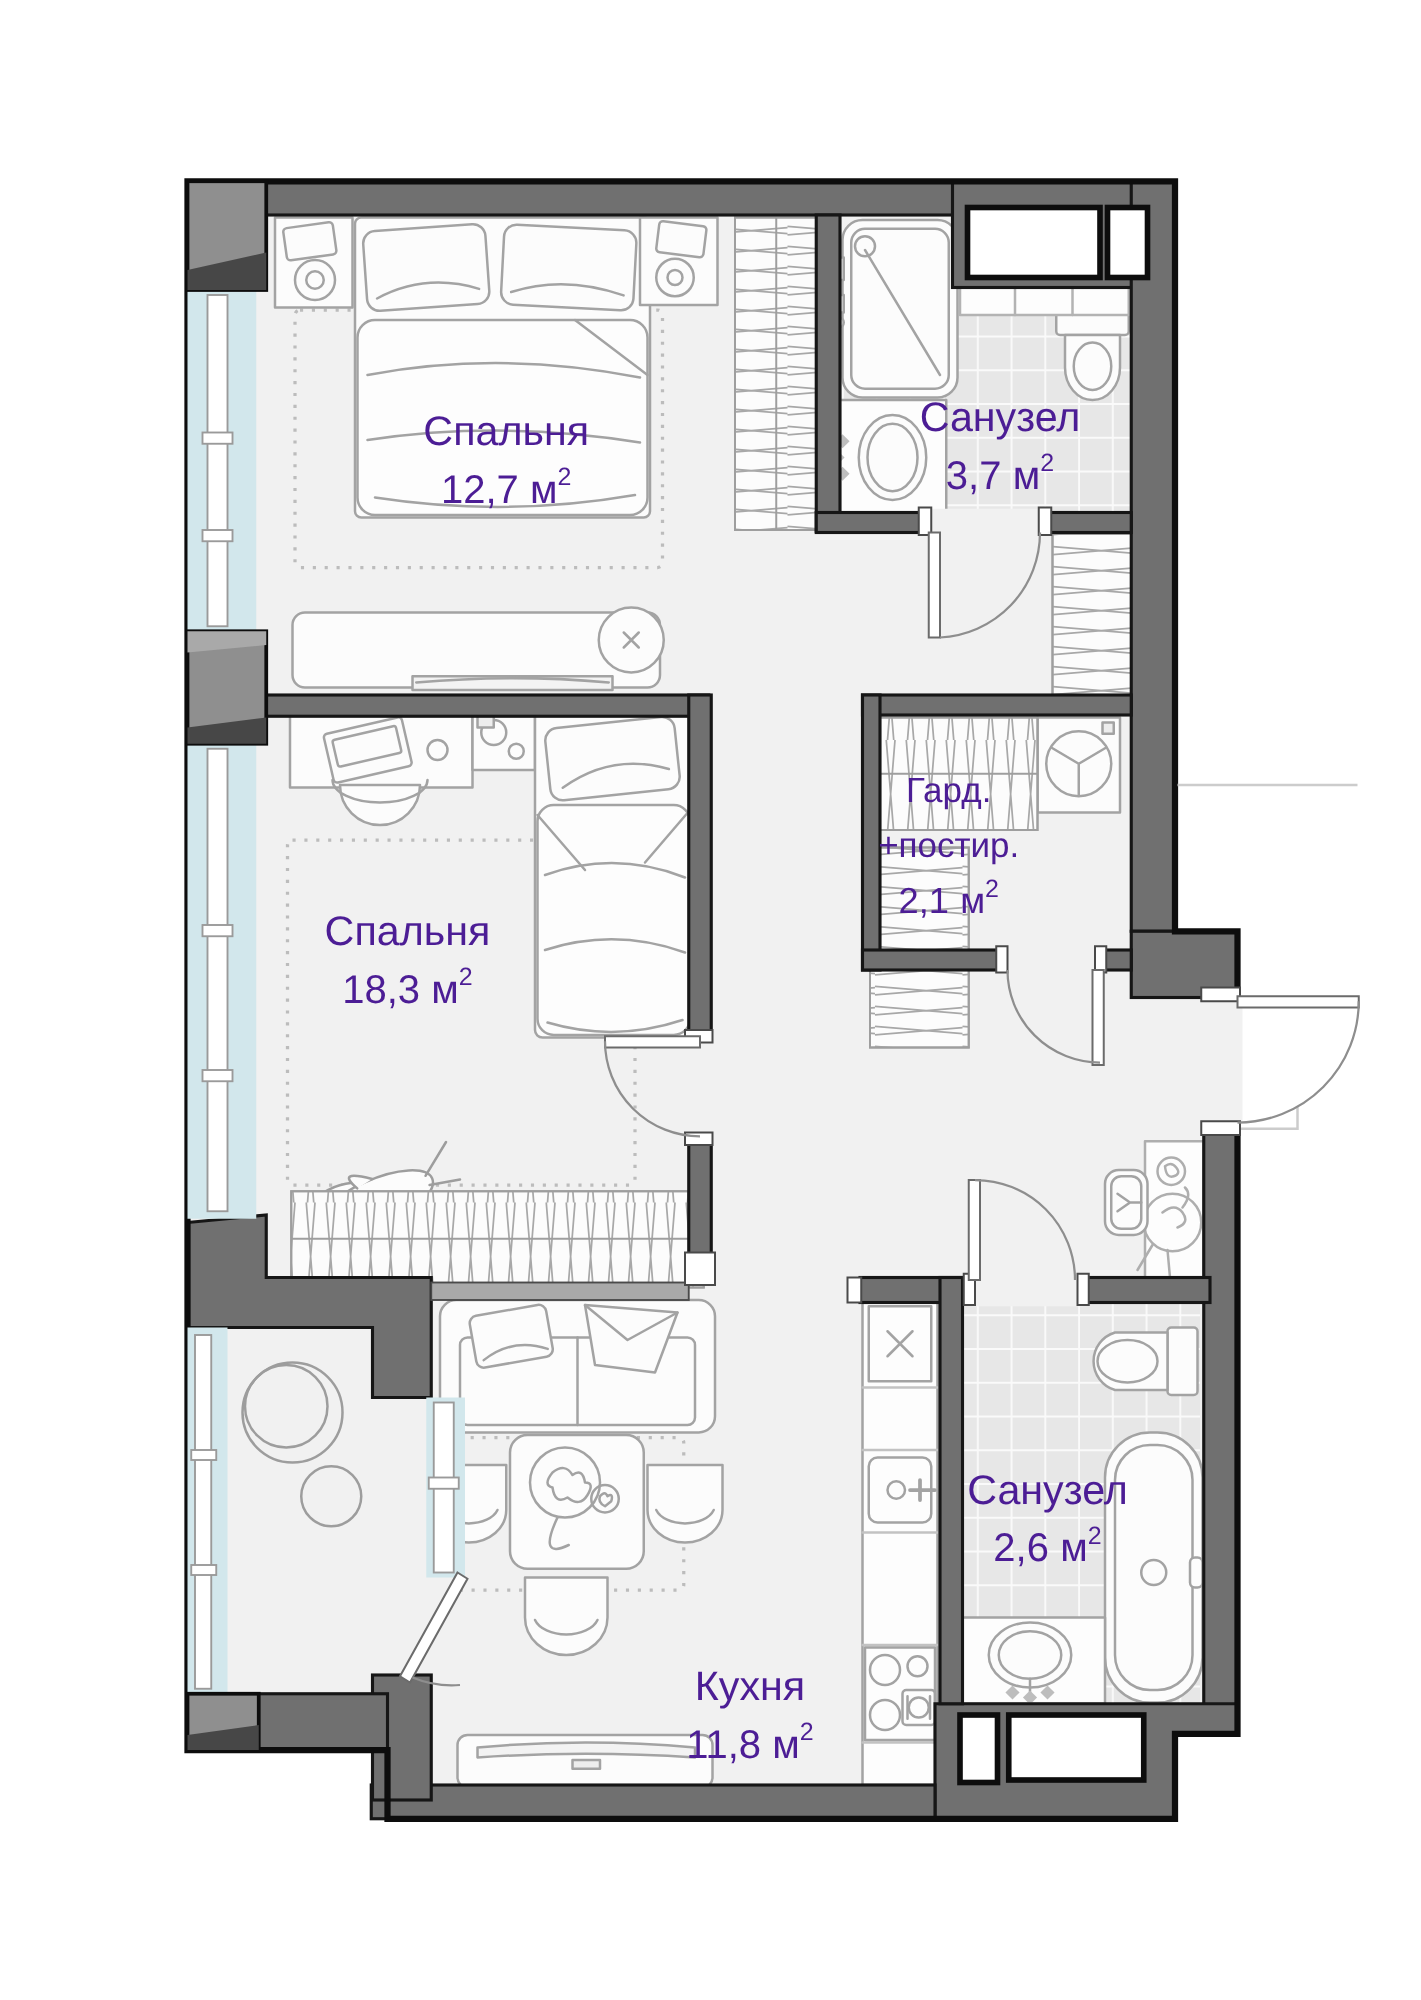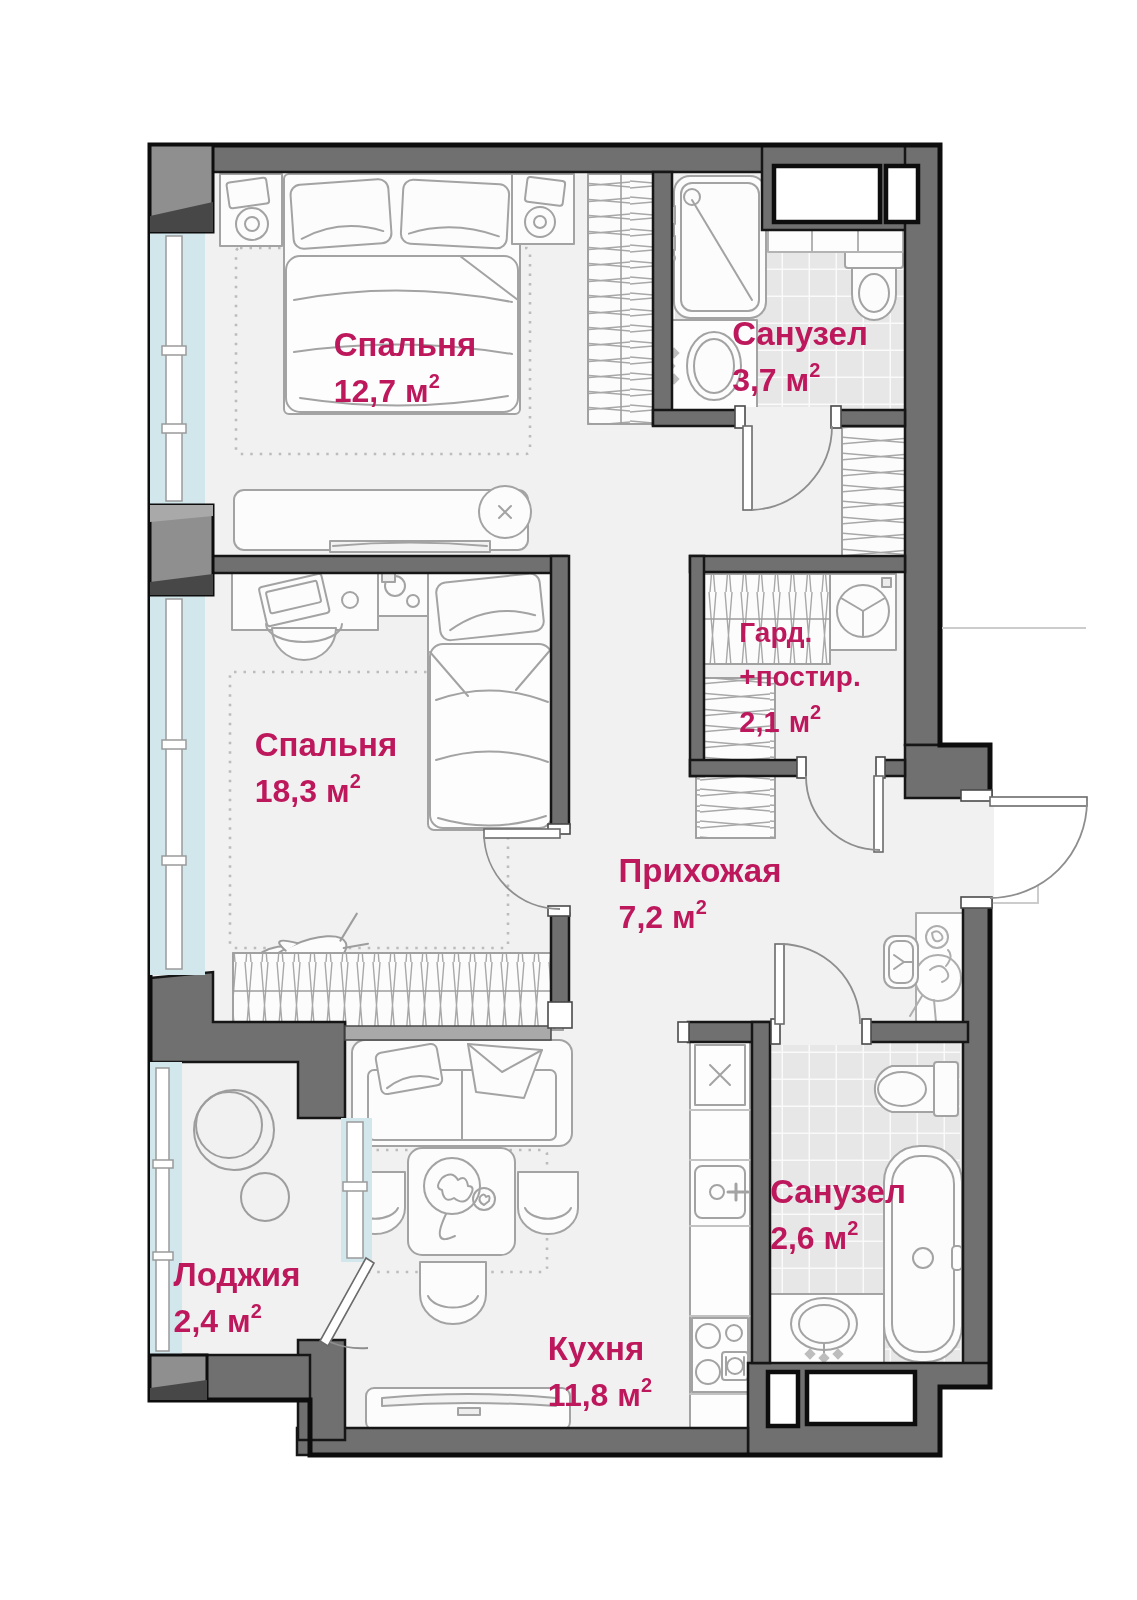--- a/index.html
+++ b/index.html
@@ -1,20 +1,20 @@
 <!DOCTYPE html>
 <html><head>
 <meta charset="utf-8">
 <style>
   html,body{margin:0;padding:0;background:#ffffff;}
   .stage{position:relative;width:1137px;height:1600px;background:#ffffff;
          font-family:"Liberation Sans",sans-serif;overflow:hidden;}
   .stage svg{position:absolute;left:0;top:0;}
-  .room-label{position:absolute;transform:translate(-50%,-50%);text-align:left;
-              color:#be185d;line-height:47px;white-space:nowrap;font-weight:bold;}
+  .room-label{position:absolute;transform:translate(-50%,-50%);text-align:center;
+              color:#4c1d95;line-height:47px;white-space:nowrap;}
   .rl-name{font-size:33px;}
   .rl-name.small{font-size:28px;line-height:44px;}
   .rl-area{font-size:32px;}
   .rl-area.small{font-size:29px;}
   .rl-area .unit{margin-left:9px;}
   .rl-area sup{font-size:20px;line-height:0;position:relative;top:-2px;}
   
 </style>
 </head>
 <body>
@@ -404,40 +404,32 @@
 <div class="room-label" style="left:405px; top:368px">
   <div class="rl-name">Спальня</div>
   <div class="rl-area"><span>12,7</span><span class="unit">м</span><sup>2</sup></div>
 </div>
 
 <div class="room-label" style="left:800px; top:357px">
   <div class="rl-name">Санузел</div>
   <div class="rl-area"><span>3,7</span><span class="unit">м</span><sup>2</sup></div>
 </div>
 
-<div class="room-label" style="left:800px; top:678px">
+<div class="room-label" style="left:759px; top:678px">
   <div class="rl-name small">Гард.</div>
   <div class="rl-name small">+постир.</div>
   <div class="rl-area small"><span>2,1</span><span class="unit">м</span><sup>2</sup></div>
 </div>
 
 <div class="room-label" style="left:326px; top:768px">
   <div class="rl-name">Спальня</div>
   <div class="rl-area"><span>18,3</span><span class="unit">м</span><sup>2</sup></div>
 </div>
 
-<div class="room-label" style="left:700px; top:894px">
-  <div class="rl-name">Прихожая</div>
-  <div class="rl-area"><span>7,2</span><span class="unit">м</span><sup>2</sup></div>
-</div>
-
-<div class="room-label" style="left:237px; top:1298px">
-  <div class="rl-name">Лоджия</div>
-  <div class="rl-area"><span>2,4</span><span class="unit">м</span><sup>2</sup></div>
-</div>
+
 
 <div class="room-label" style="left:600px; top:1372px">
   <div class="rl-name">Кухня</div>
   <div class="rl-area"><span>11,8</span><span class="unit">м</span><sup>2</sup></div>
 </div>
 
 <div class="room-label" style="left:838px; top:1215px">
   <div class="rl-name">Санузел</div>
   <div class="rl-area"><span>2,6</span><span class="unit">м</span><sup>2</sup></div>
 </div>

